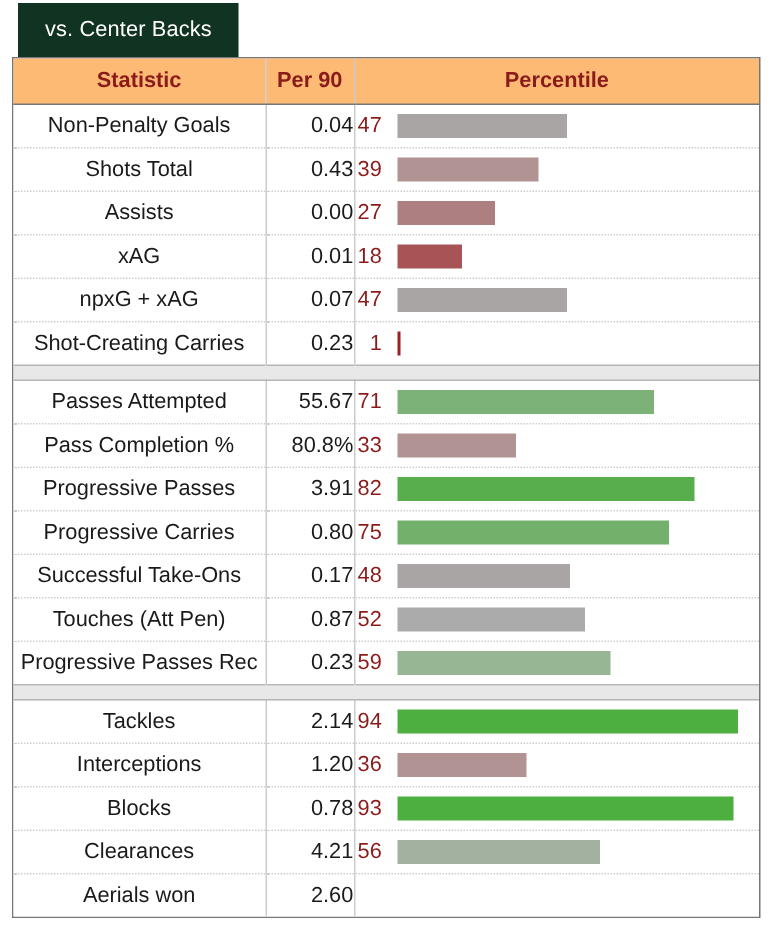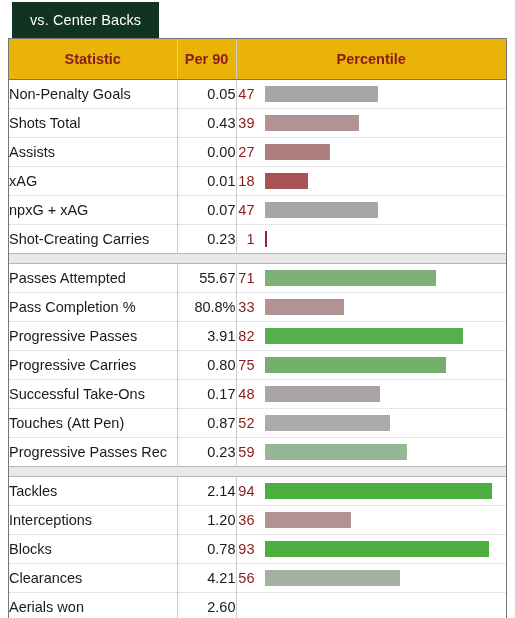--- a/index.html
+++ b/index.html
@@ -57,42 +57,42 @@
   table.stats th, table.stats td {
     padding: 0;
     margin: 0;
   }
 
   col.c-stat  { width: 168px; }
   col.c-p90   { width: 59px;  }
   col.c-pct   { width: 270px; }
 
   thead th {
-    background: #eab308;
+    background: #fdba74;
     color: #8b1a1a;
     font-weight: bold;
     font-size: 14.5px;
-    height: 40px;
+    height: 30px;
     text-align: center;
     border-bottom: 1px solid #767676;
   }
   thead th.h-stat { border-right: 1px solid #cccccc; }
   thead th.h-p90  { border-right: 1px solid #cccccc; }
 
   tbody tr.datarow td {
     height: 28px;
     font-size: 14.5px;
     color: #1a1a1a;
     border-bottom: 1px dotted #cfcfcf;
     background: #ffffff;
   }
   tbody tr.datarow:last-child td { border-bottom: none; }
 
   td.stat {
-    text-align: left;
+    text-align: center;
     padding-right: 8px;
     white-space: nowrap;
     border-right: 1px solid #cccccc;
   }
   td.p90 {
     text-align: right;
     padding-right: 7px;
     white-space: nowrap;
     border-right: 1px solid #cccccc;
   }
@@ -157,21 +157,21 @@
       <thead>
         <tr>
           <th class="h-stat">Statistic</th>
           <th class="h-p90">Per 90</th>
           <th class="h-pct">Percentile</th>
         </tr>
       </thead>
       <tbody id="tbody">
           <tr class="datarow">
             <td class="stat">Non-Penalty Goals</td>
-            <td class="p90">0.05</td>
+            <td class="p90">0.04</td>
             <td class="pct">
               <div class="pctcell">
                 <span class="pctnum">47</span>
                 <div class="bartrack">
                   <div class="bar" style="width: 47%; background: rgb(170, 165, 165);"></div>
                 </div>
               </div>
             </td>
           </tr>
           <tr class="datarow">

